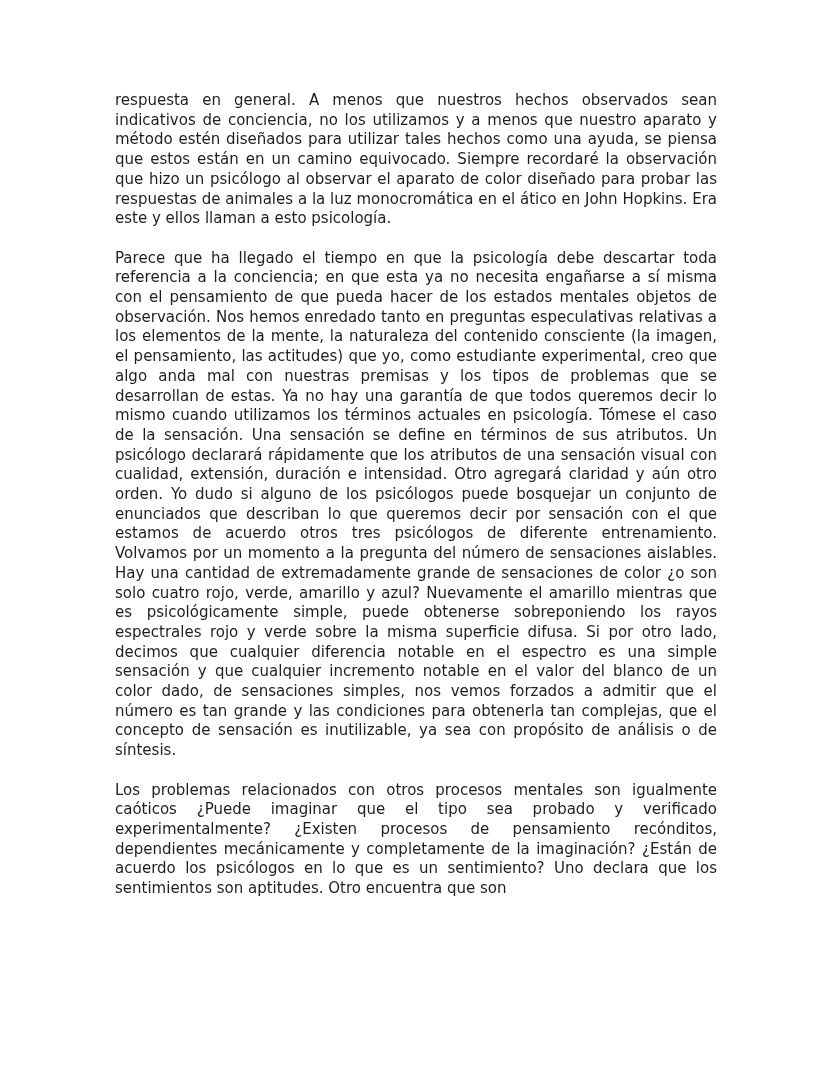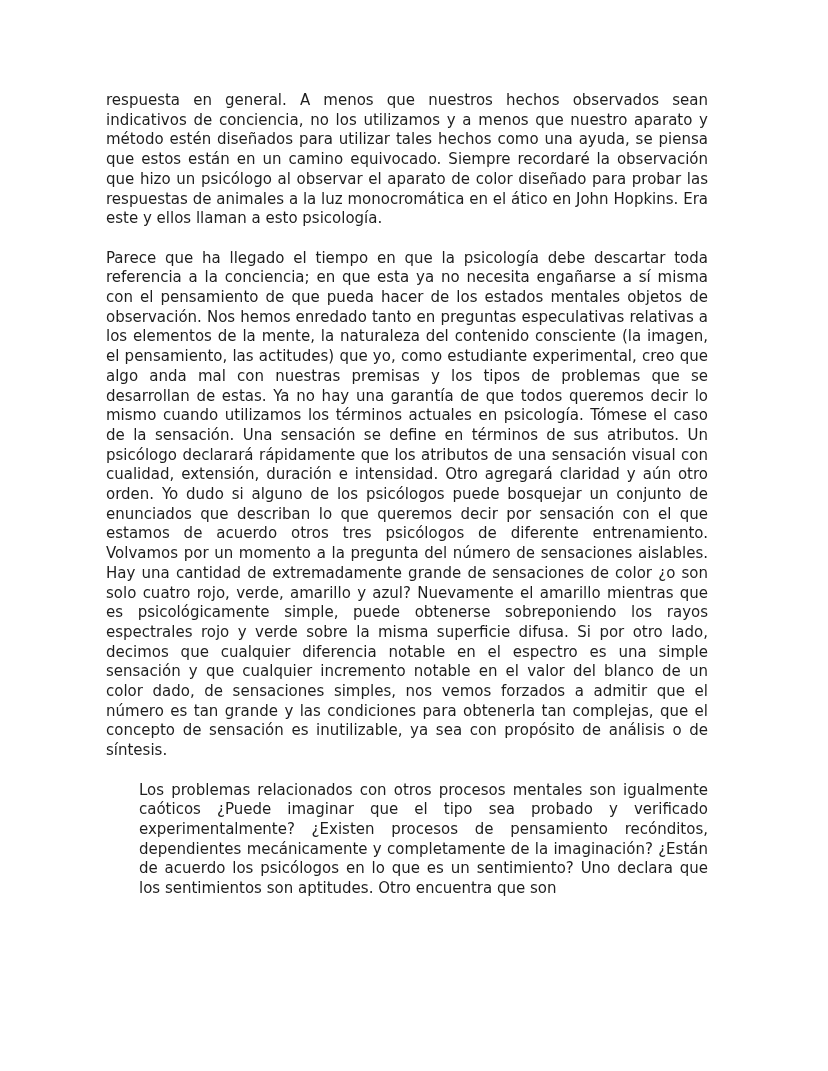--- a/index.html
+++ b/index.html
@@ -9,36 +9,35 @@
   }
   .page {
     position: relative;
     width: 828px;
     height: 1071px;
     background: #ffffff;
     overflow: hidden;
   }
   .text-block {
     position: absolute;
-    left: 106px;
+    left: 115px;
     top: 91px;
     width: 602px;
     font-family: "DejaVu Sans", "Liberation Sans", sans-serif;
     font-size: 15px;
     line-height: 19.7px;
     color: #1e1e1e;
     text-align: justify;
     text-justify: inter-word;
   }
   .text-block p {
     margin: 0 0 19.7px 0;
   }
   .text-block p:last-child {
     margin-bottom: 0;
-    margin-left: 33px;
   }
 </style>
 </head>
 <body>
 
 <div class="page">
   <div class="text-block">
     <p>respuesta en general. A menos que nuestros hechos observados sean indicativos de conciencia, no los utilizamos y a menos que nuestro aparato y método estén diseñados para utilizar tales hechos como una ayuda, se piensa que estos están en un camino equivocado. Siempre recordaré la observación que hizo un psicólogo al observar el aparato de color diseñado para probar las respuestas de animales a la luz monocromática en el ático en John Hopkins. Era este y ellos llaman a esto psicología.</p>
     <p>Parece que ha llegado el tiempo en que la psicología debe descartar toda referencia a la conciencia; en que esta ya no necesita engañarse a sí misma con el pensamiento de que pueda hacer de los estados mentales objetos de observación. Nos hemos enredado tanto en preguntas especulativas relativas a los elementos de la mente, la naturaleza del contenido consciente (la imagen, el pensamiento, las actitudes) que yo, como estudiante experimental, creo que algo anda mal con nuestras premisas y los tipos de problemas que se desarrollan de estas. Ya no hay una garantía de que todos queremos decir lo mismo cuando utilizamos los términos actuales en psicología. Tómese el caso de la sensación. Una sensación se define en términos de sus atributos. Un psicólogo declarará rápidamente que los atributos de una sensación visual con cualidad, extensión, duración e intensidad. Otro agregará claridad y aún otro orden. Yo dudo si alguno de los psicólogos puede bosquejar un conjunto de enunciados que describan lo que queremos decir por sensación con el que estamos de acuerdo otros tres psicólogos de diferente entrenamiento. Volvamos por un momento a la pregunta del número de sensaciones aislables. Hay una cantidad de extremadamente grande de sensaciones de color ¿o son solo cuatro rojo, verde, amarillo y azul? Nuevamente el amarillo mientras que es psicológicamente simple, puede obtenerse sobreponiendo los rayos espectrales rojo y verde sobre la misma superficie difusa. Si por otro lado, decimos que cualquier diferencia notable en el espectro es una simple sensación y que cualquier incremento notable en el valor del blanco de un color dado, de sensaciones simples, nos vemos forzados a admitir que el número es tan grande y las condiciones para obtenerla tan complejas, que el concepto de sensación es inutilizable, ya sea con propósito de análisis o de síntesis.</p>
     <p>Los problemas relacionados con otros procesos mentales son igualmente caóticos ¿Puede imaginar que el tipo sea probado y verificado experimentalmente? ¿Existen procesos de pensamiento recónditos, dependientes mecánicamente y completamente de la imaginación? ¿Están de acuerdo los psicólogos en lo que es un sentimiento? Uno declara que los sentimientos son aptitudes. Otro encuentra que son</p>

